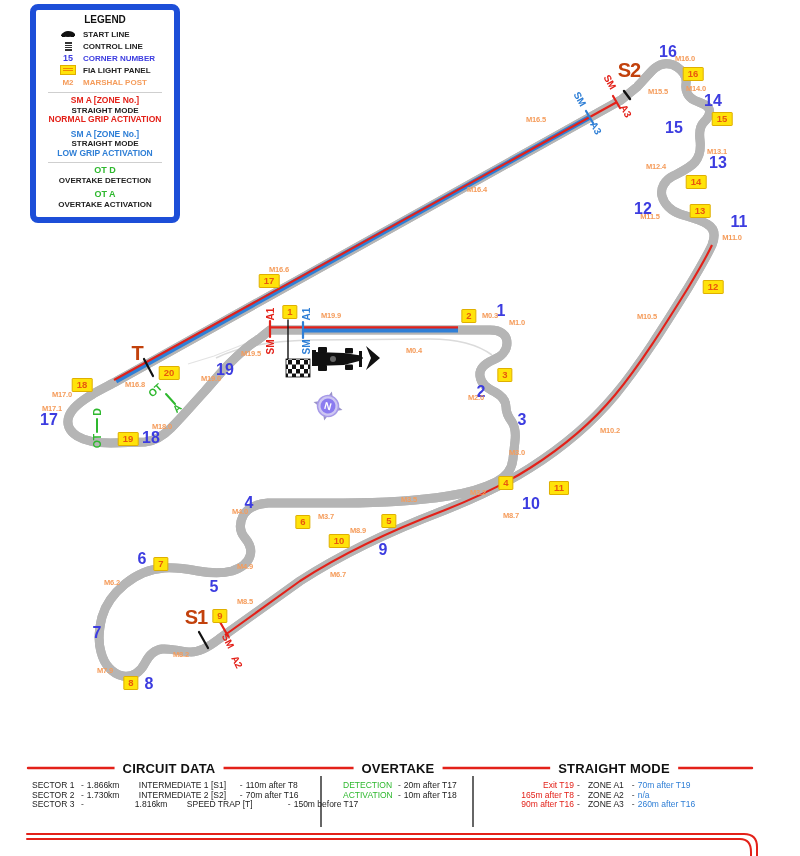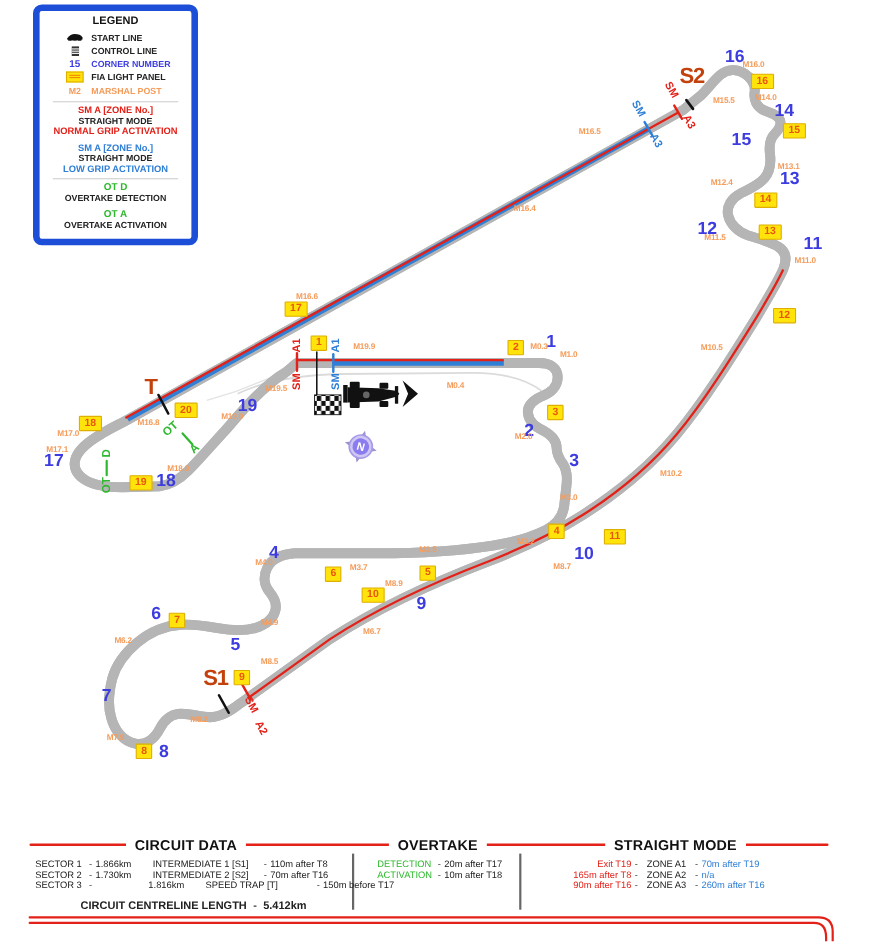--- a/index.html
+++ b/index.html
@@ -179,21 +179,21 @@
       <div class="panel" style="left: 269px; top: 281px;">17</div>
       <div class="panel" style="left: 82px; top: 385px;">18</div>
       <div class="panel" style="left: 128px; top: 439px;">19</div>
       <div class="panel" style="left: 169px; top: 373px;">20</div>
       <div class="marshal" style="left: 490px; top: 315px;">M0.3</div>
       <div class="marshal" style="left: 414px; top: 336px; margin-top: 14px;">M0.4</div>
       <div class="marshal" style="left: 517px; top: 322px;">M1.0</div>
       <div class="marshal" style="left: 476px; top: 397px;">M2.0</div>
       <div class="marshal" style="left: 517px; top: 452px;">M3.0</div>
       <div class="marshal" style="left: 478px; top: 492px;">M3.2</div>
-      <div class="marshal" style="left: 389px; top: 499px; text-align: right;">M3.5</div>
+      <div class="marshal" style="left: 409px; top: 499px; text-align: right;">M3.5</div>
       <div class="marshal" style="left: 326px; top: 516px;">M3.7</div>
       <div class="marshal" style="left: 240px; top: 511px;">M4.0</div>
       <div class="marshal" style="left: 245px; top: 566px;">M4.9</div>
       <div class="marshal" style="left: 112px; top: 582px;">M6.2</div>
       <div class="marshal" style="left: 338px; top: 574px;">M6.7</div>
       <div class="marshal" style="left: 105px; top: 670px;">M7.9</div>
       <div class="marshal" style="left: 181px; top: 654px;">M8.2</div>
       <div class="marshal" style="left: 245px; top: 601px;">M8.5</div>
       <div class="marshal" style="left: 497px; top: 515px; padding-left: 28px;">M8.7</div>
       <div class="marshal" style="left: 358px; top: 530px;">M8.9</div>
@@ -358,19 +358,14 @@
       </div>
       <div class="r">
         <span class="cell red-t" style="width: 88px; text-align: right;">90m after T16</span>
         <span class="cell dash">-</span>
         <span class="cell" style="width: 46px; text-align: center;">ZONE A3</span>
         <span class="cell dash">-</span>
         <span class="cell blue-t">260m after T16</span>
       </div>
     </div>
 
-<div id="centreline">
-  <span>CIRCUIT CENTRELINE LENGTH</span>
-  <span class="dash">-</span>
-  <span>5.412km</span>
+
 </div>
 
-</div>
-
 </body></html>

